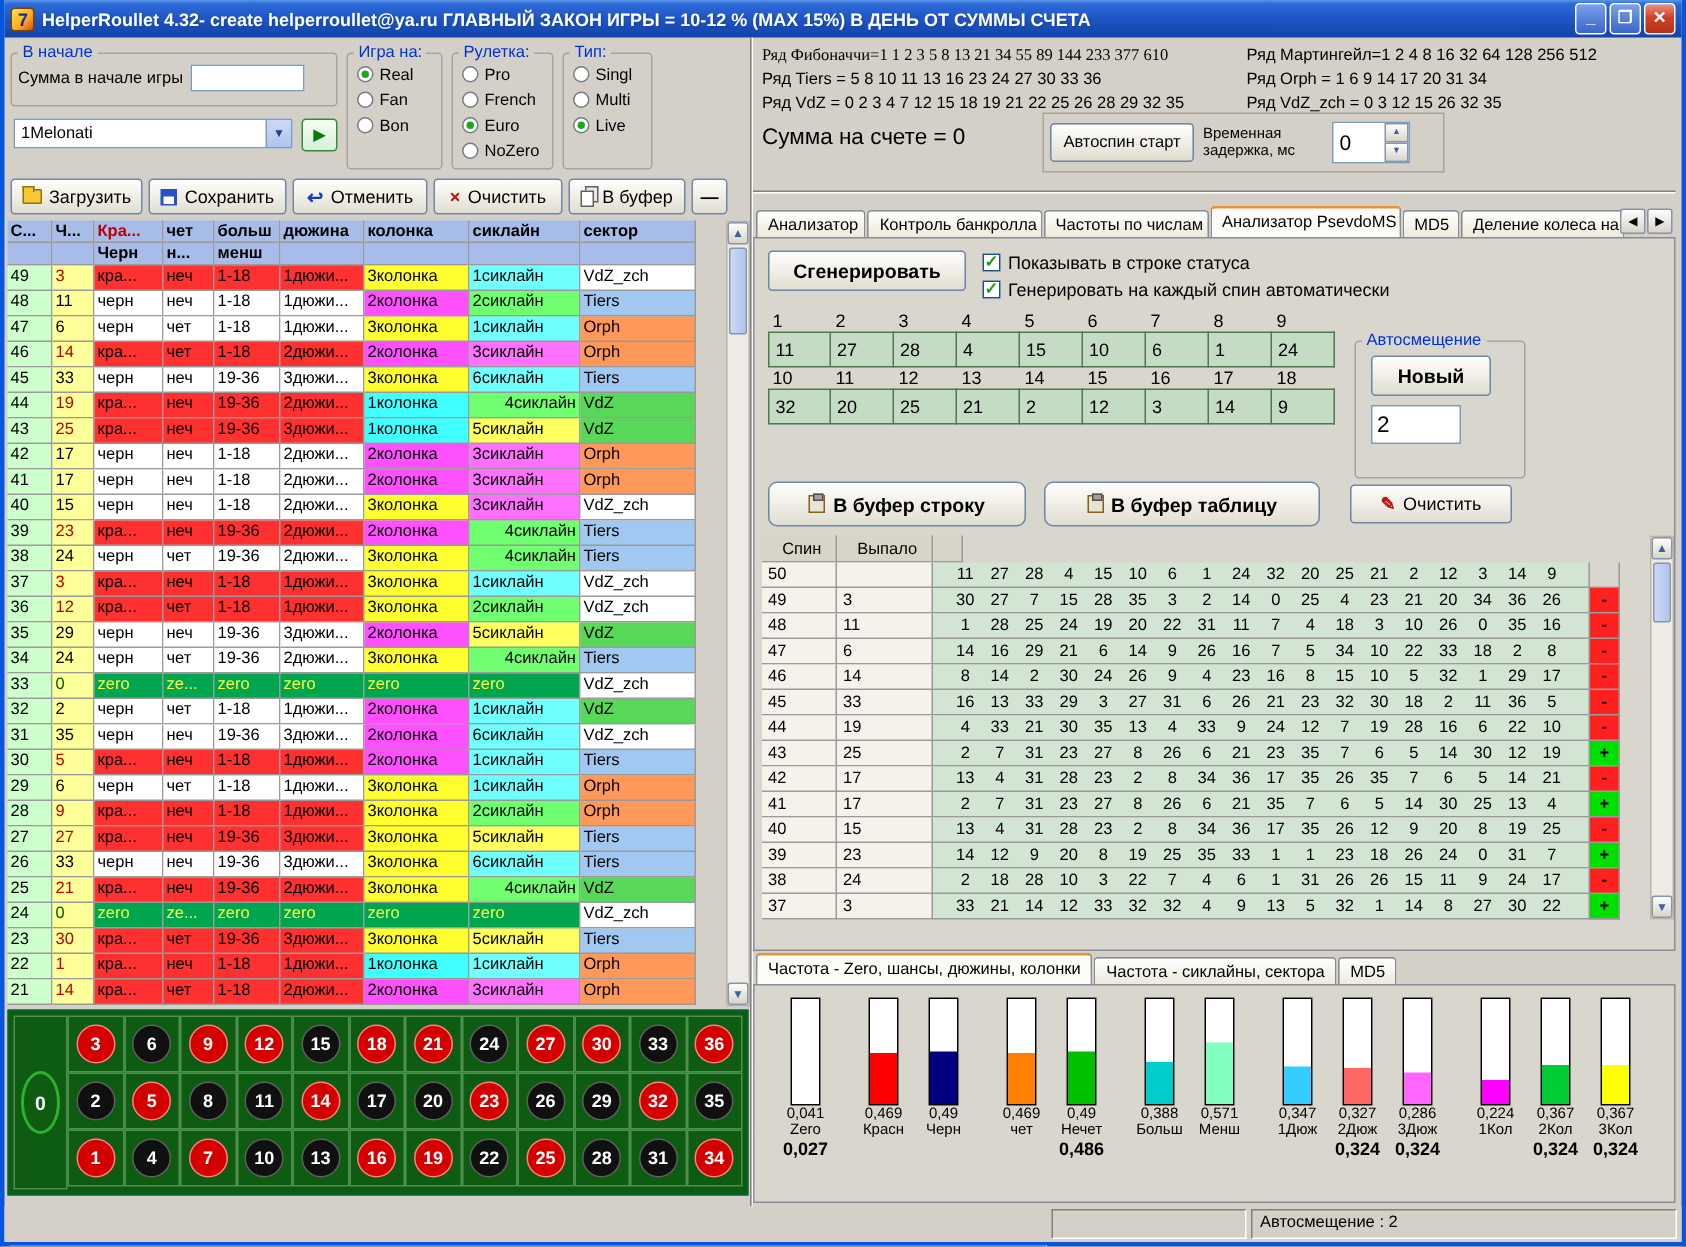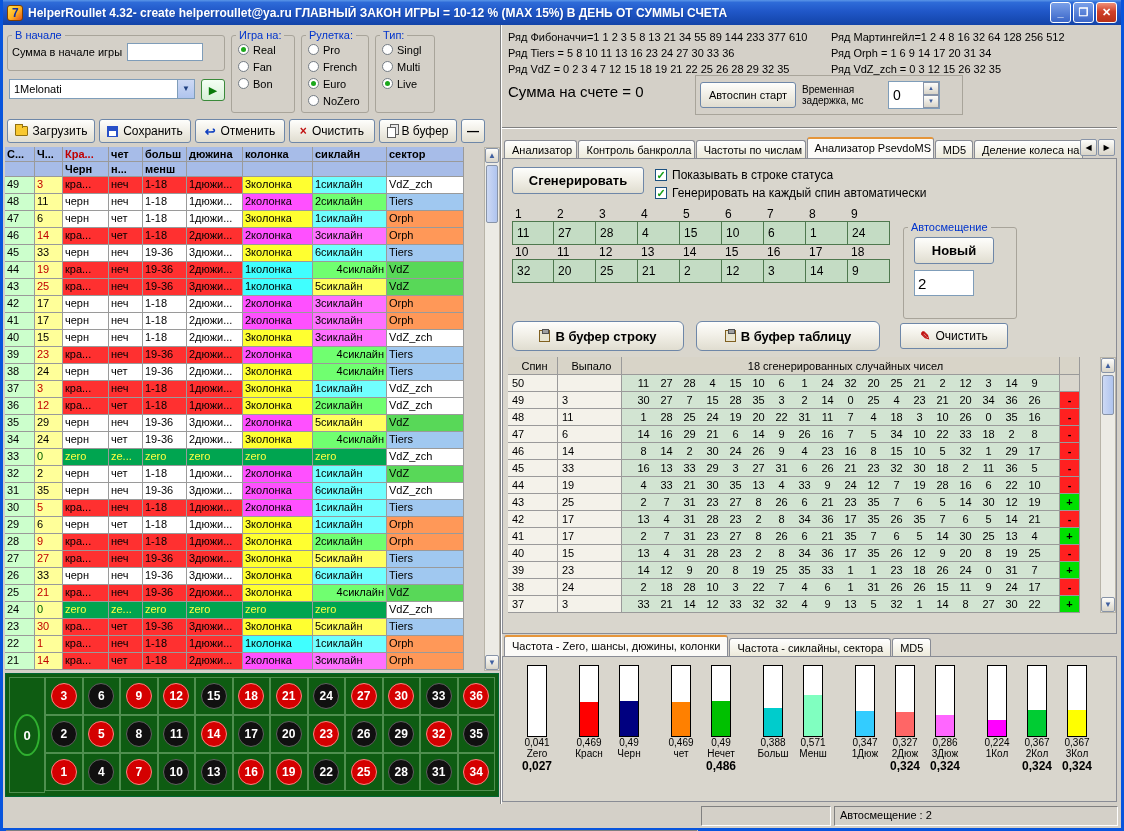--- a/index.html
+++ b/index.html
@@ -690,21 +690,21 @@
           </div>
           <div class="bcell">
             <div class="chip blk">31</div>
           </div>
           <div class="bcell">
             <div class="chip red">34</div>
           </div>
         </div>
     </div>
 
-    <div class="series" style="left:505px;top:6px;">Ряд Фибоначчи=1 1 2 3 5 8 13 21 34 55 89 144 233 377 610</div>
+    <div class="series" style="left:505px;top:6px;font-family:Liberation Serif, serif;">Ряд Фибоначчи=1 1 2 3 5 8 13 21 34 55 89 144 233 377 610</div>
     <div class="series" style="left:505px;top:22px;">Ряд Tiers = 5 8 10 11 13 16 23 24 27 30 33 36</div>
     <div class="series" style="left:505px;top:38px;">Ряд VdZ = 0 2 3 4 7 12 15 18 19 21 22 25 26 28 29 32 35</div>
     <div class="series" style="left:828px;top:6px;text-align:center;">Ряд Мартингейл=1 2 4 8 16 32 64 128 256 512</div>
     <div class="series" style="left:828px;top:22px;">Ряд Orph = 1 6 9 14 17 20 31 34</div>
     <div class="series" style="left:828px;top:38px;">Ряд VdZ_zch = 0 3 12 15 26 32 35</div>
 
     <div class="balance">Сумма на счете = 0</div>
     <div class="acc-grp">
       <div class="xpbtn" style="width:96px;height:26px;font-size:11px;">
           <span>Автоспин старт</span>
@@ -813,21 +813,20 @@
       <div class="xpbtn" style="width:108px;height:26px;margin-top:2px;margin-left:8px;">
           <span class="ic-clear">✎</span>
           <span>Очистить</span>
         </div>
     </div>
 
     <div class="gtable">
         <div class="grow hd">
           <div class="gc spin">Спин</div>
           <div class="gc fell">Выпало</div>
-          <div class="gc nums" style="display: block; text-align: center;">18 сгенерированных случайных чисел</div>
           <div class="gc sign"></div>
         </div>
         <div class="grow">
           <div class="gc spin">50</div>
           <div class="gc fell"></div>
           <div class="gc nums">
             <span>11</span>
             <span>27</span>
             <span>28</span>
             <span>4</span>

